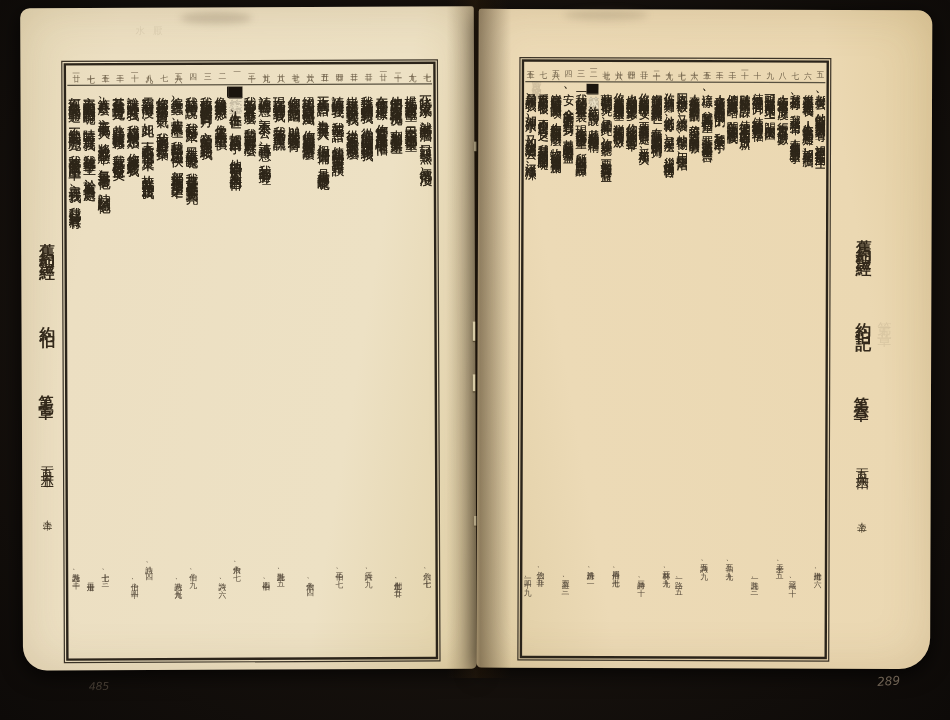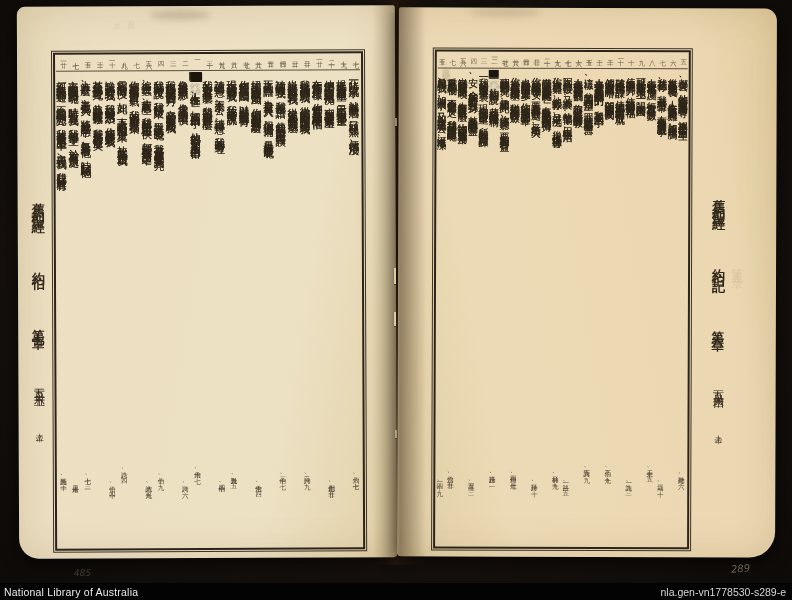--- a/index.html
+++ b/index.html
@@ -274,18 +274,14 @@
   <div class="stitch" style="left:394px;top:312px;height:14px;"></div>
   <div class="stitch" style="left:395px;top:118px;height:8px;opacity:.6;"></div>
   <div class="stitch" style="left:395px;top:430px;height:8px;opacity:.6;"></div>
 
   <div class="smudge" style="left:150px;top:10px;width:60px;height:10px;background:rgba(110,95,70,.25);"></div>
   <div class="smudge" style="left:470px;top:8px;width:70px;height:9px;background:rgba(110,95,70,.2);"></div>
 
   <div class="pencil pencil-289">289</div>
   <div class="pencil pencil-485">485</div>
 
-  <div class="bottom-bar">
-    <span class="lib">National Library of Australia</span>
-    <span class="iid">nla.gen-vn1778530-s289-e</span>
-  </div>
 
 </div>
 
 </body></html>

